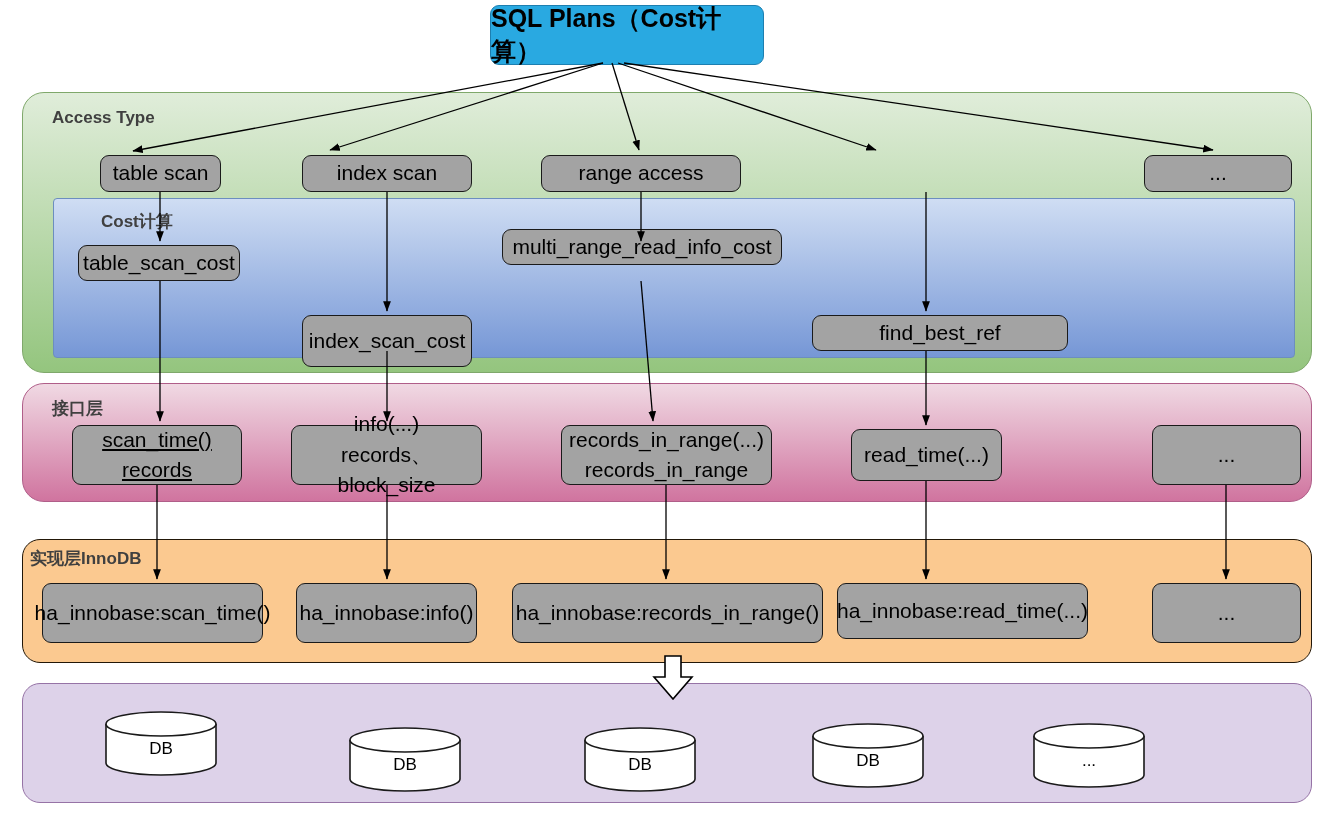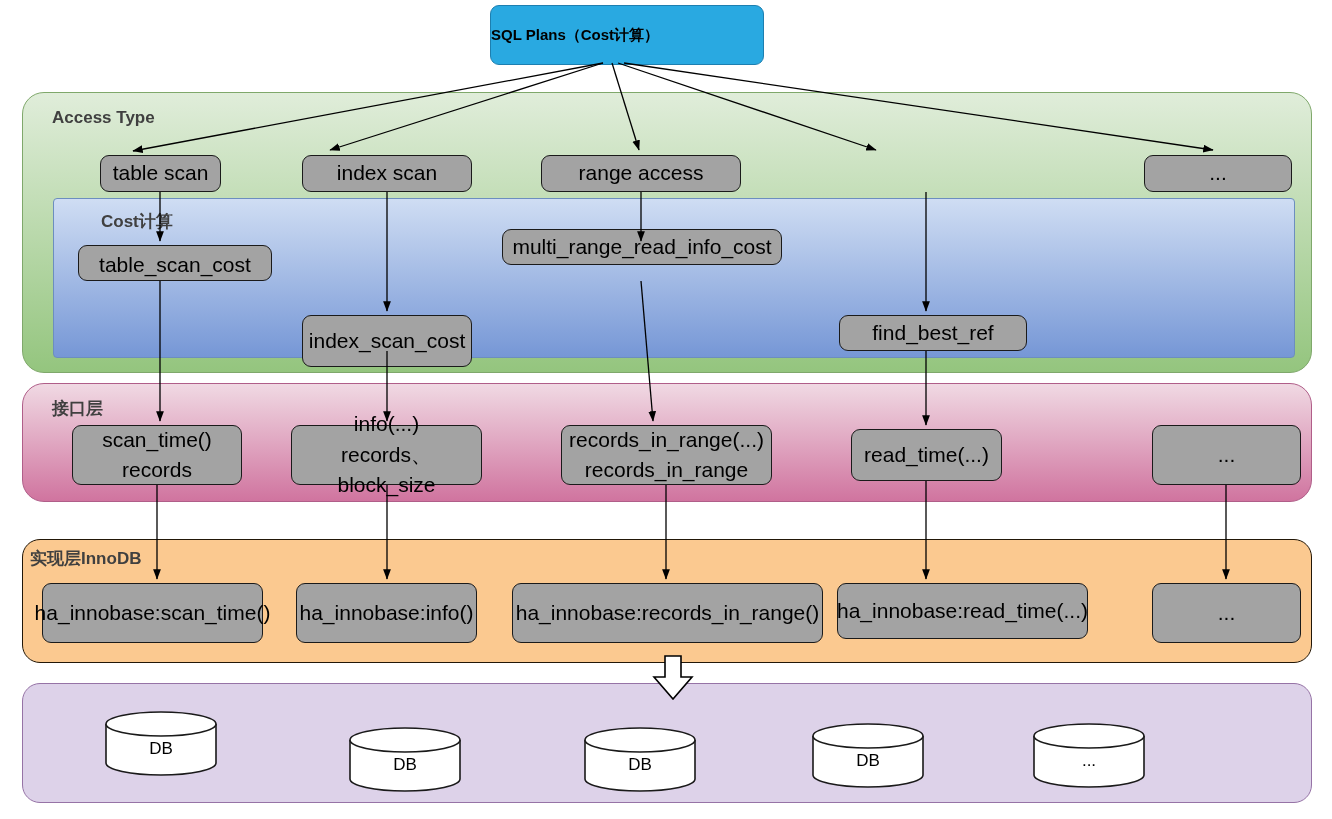--- a/index.html
+++ b/index.html
@@ -23,37 +23,37 @@
 
   
   .node{position:absolute;background:#a3a3a3;border:1.6px solid #1a1a1a;border-radius:9px;
     display:flex;flex-direction:column;align-items:center;justify-content:center;
     font-size:21px;line-height:1.45;text-align:center;box-sizing:border-box;}
 
   
   .title-box{position:absolute;left:490px;top:5px;width:272px;height:58px;
     background:#29a9e1;border:1.5px solid #1d7fb0;border-radius:9px;
     display:flex;align-items:center;
-    font-size:15px;font-weight:bold;color:#000;}
+    font-size:25px;font-weight:bold;color:#000;}
 
   
   .n-table-scan   {left:100px;top:155px;width:121px;height:37px;}
   .n-index-scan   {left:302px;top:155px;width:170px;height:37px;}
   .n-range-access {left:541px;top:155px;width:200px;height:37px;}
   .n-ref          {left:841px;top:155px;width:171px;height:37px;}
   .n-access-dots  {left:1144px;top:155px;width:148px;height:37px;}
 
   
-  .n-table-scan-cost {left:78px; top:245px;width:194px;height:36px;justify-content:flex-end;}
+  .n-table-scan-cost {left:78px; top:245px;width:162px;height:36px;}
   .n-mrr-cost        {left:502px;top:229px;width:280px;height:36px;}
   .n-index-scan-cost {left:302px;top:315px;width:170px;height:52px;}
-  .n-find-best-ref   {left:812px;top:315px;width:188px;height:36px;margin-left:27px;}
-
-  
-  .n-if-scan-time {left:72px;  top:425px;width:170px;height:60px;}
+  .n-find-best-ref   {left:812px;top:315px;width:256px;height:36px;}
+
+  
+  .n-if-scan-time {left:72px;  top:425px;width:170px;height:60px;text-decoration:underline;}
   .n-if-info      {left:291px; top:425px;width:191px;height:60px;}
   .n-if-records   {left:561px; top:425px;width:211px;height:60px;}
   .n-if-read-time {left:851px; top:429px;width:151px;height:52px;}
   .n-if-dots      {left:1152px;top:425px;width:149px;height:60px;}
 
   
   .n-ha-scan-time {left:42px;  top:583px;width:221px;height:60px;}
   .n-ha-info      {left:296px; top:583px;width:181px;height:60px;}
   .n-ha-records   {left:512px; top:583px;width:311px;height:60px;}
   .n-ha-read-time {left:837px; top:583px;width:251px;height:56px;}

